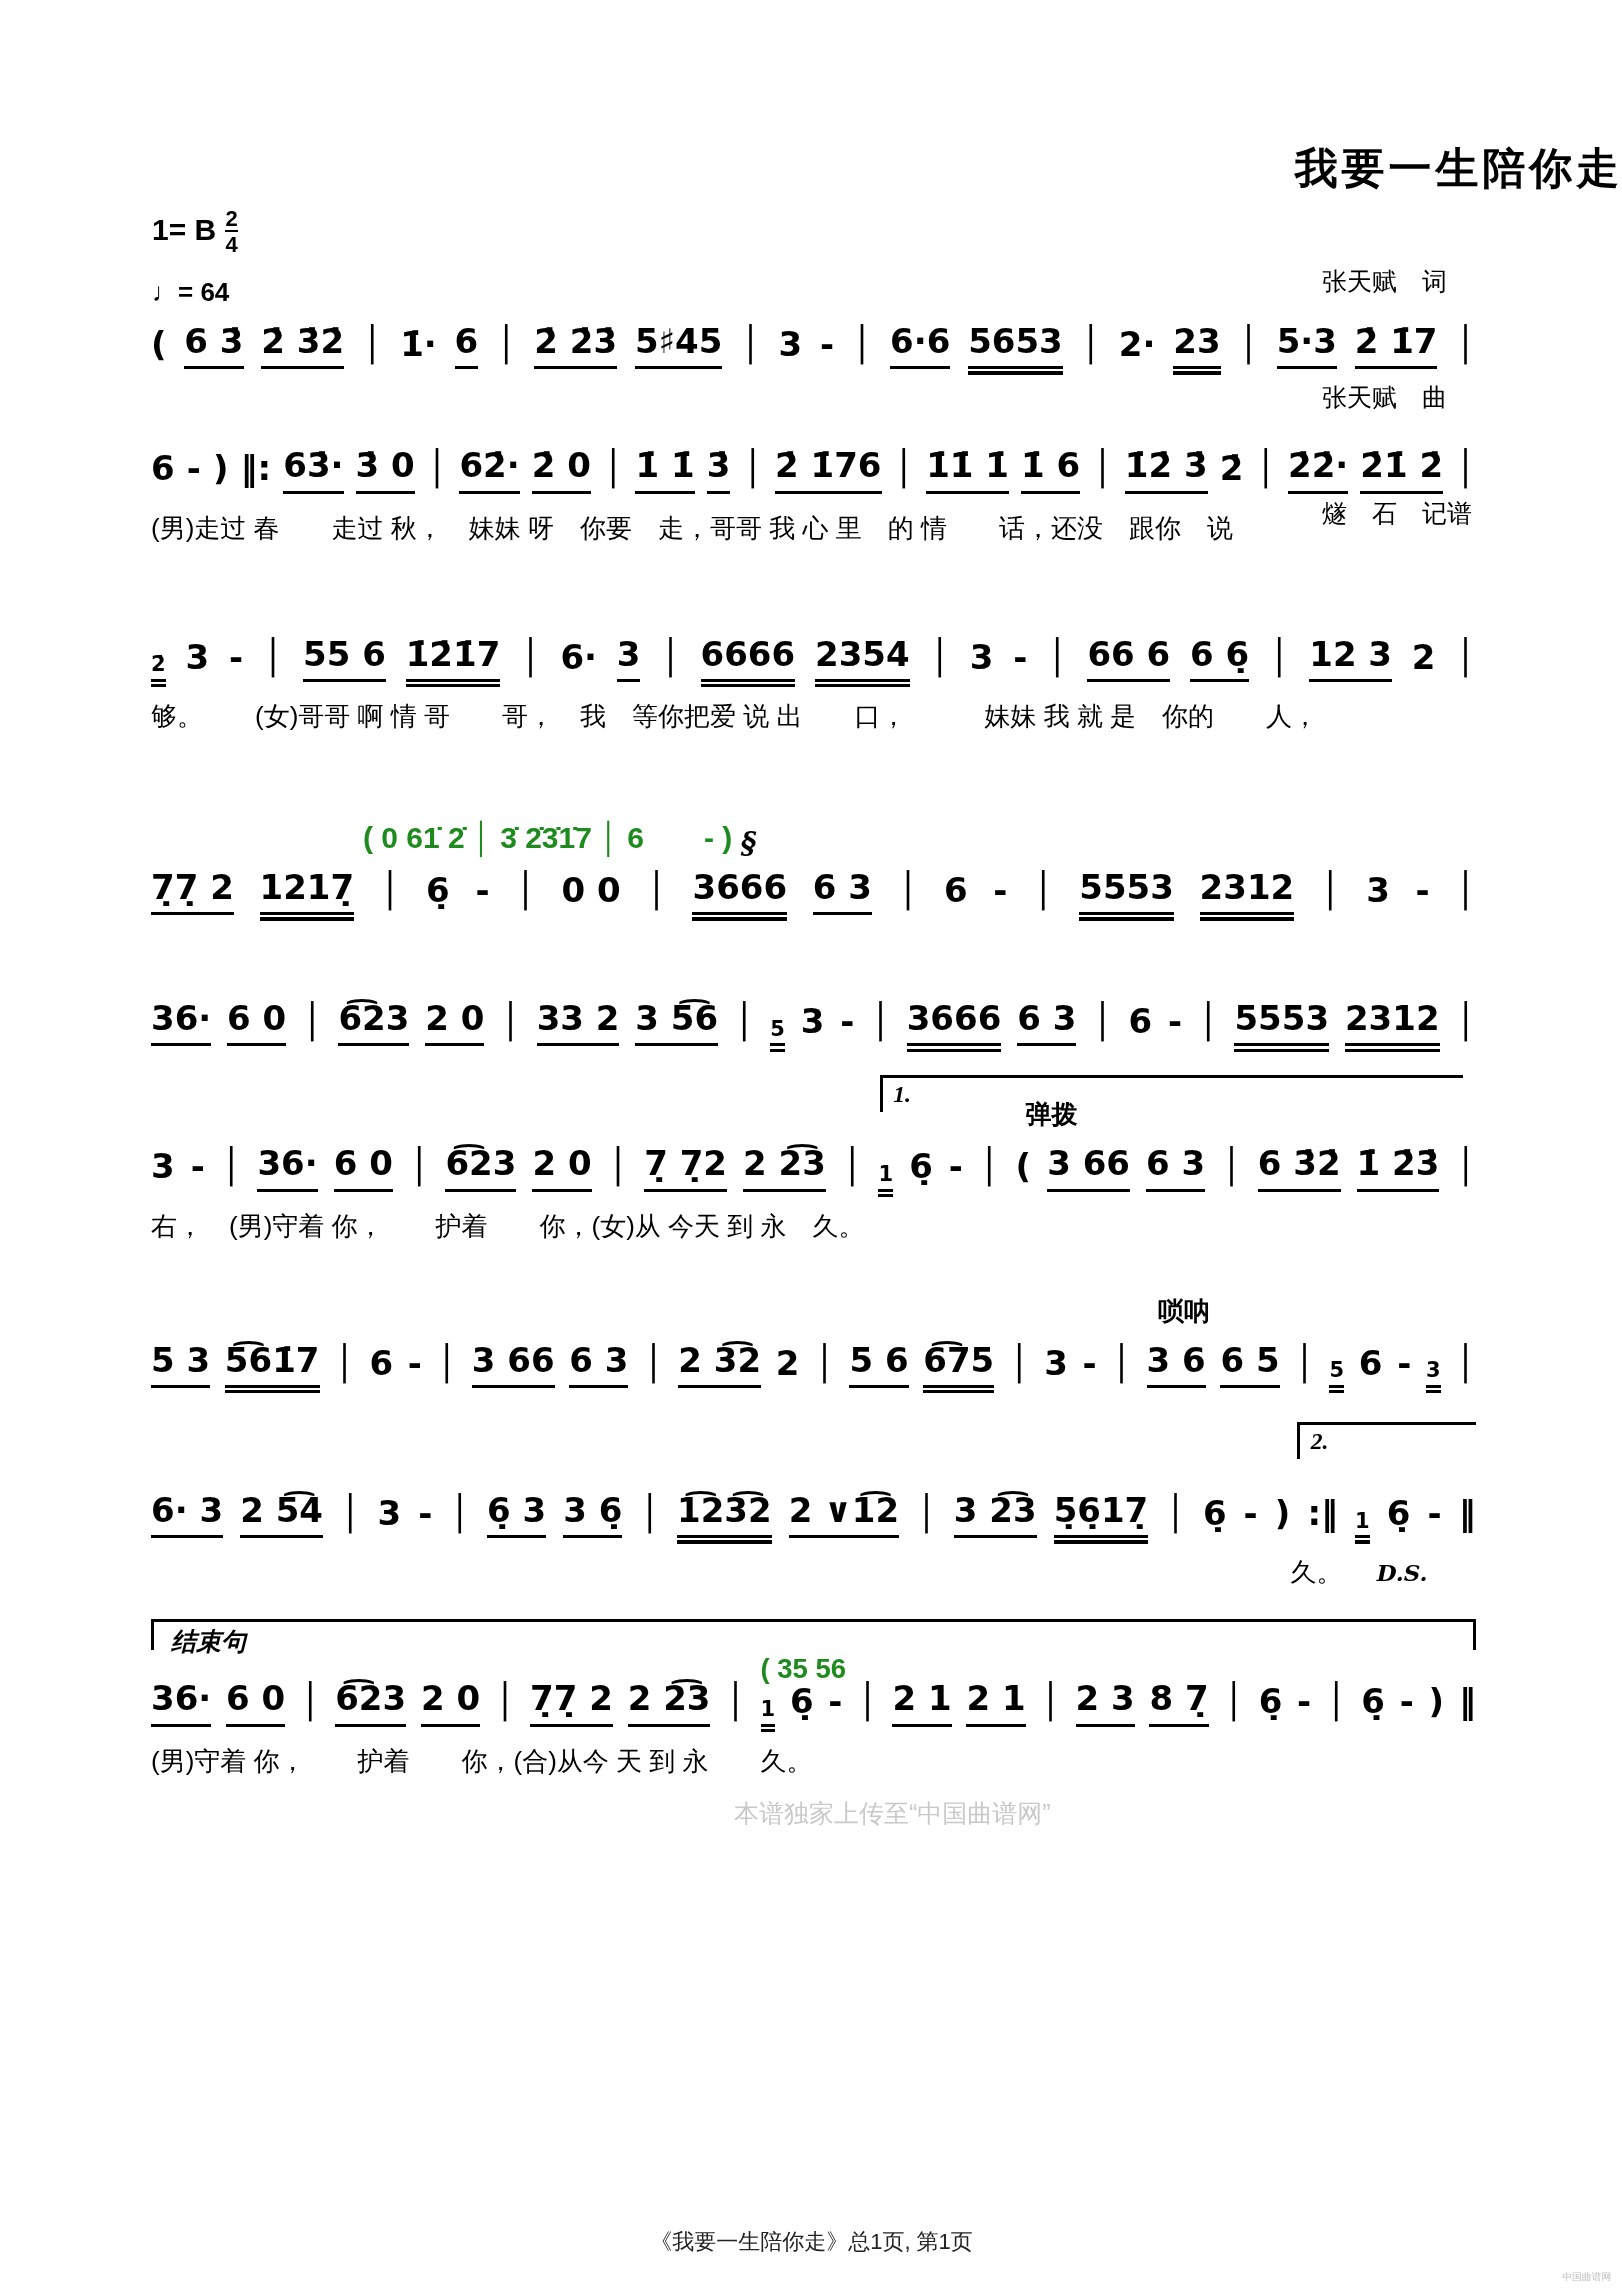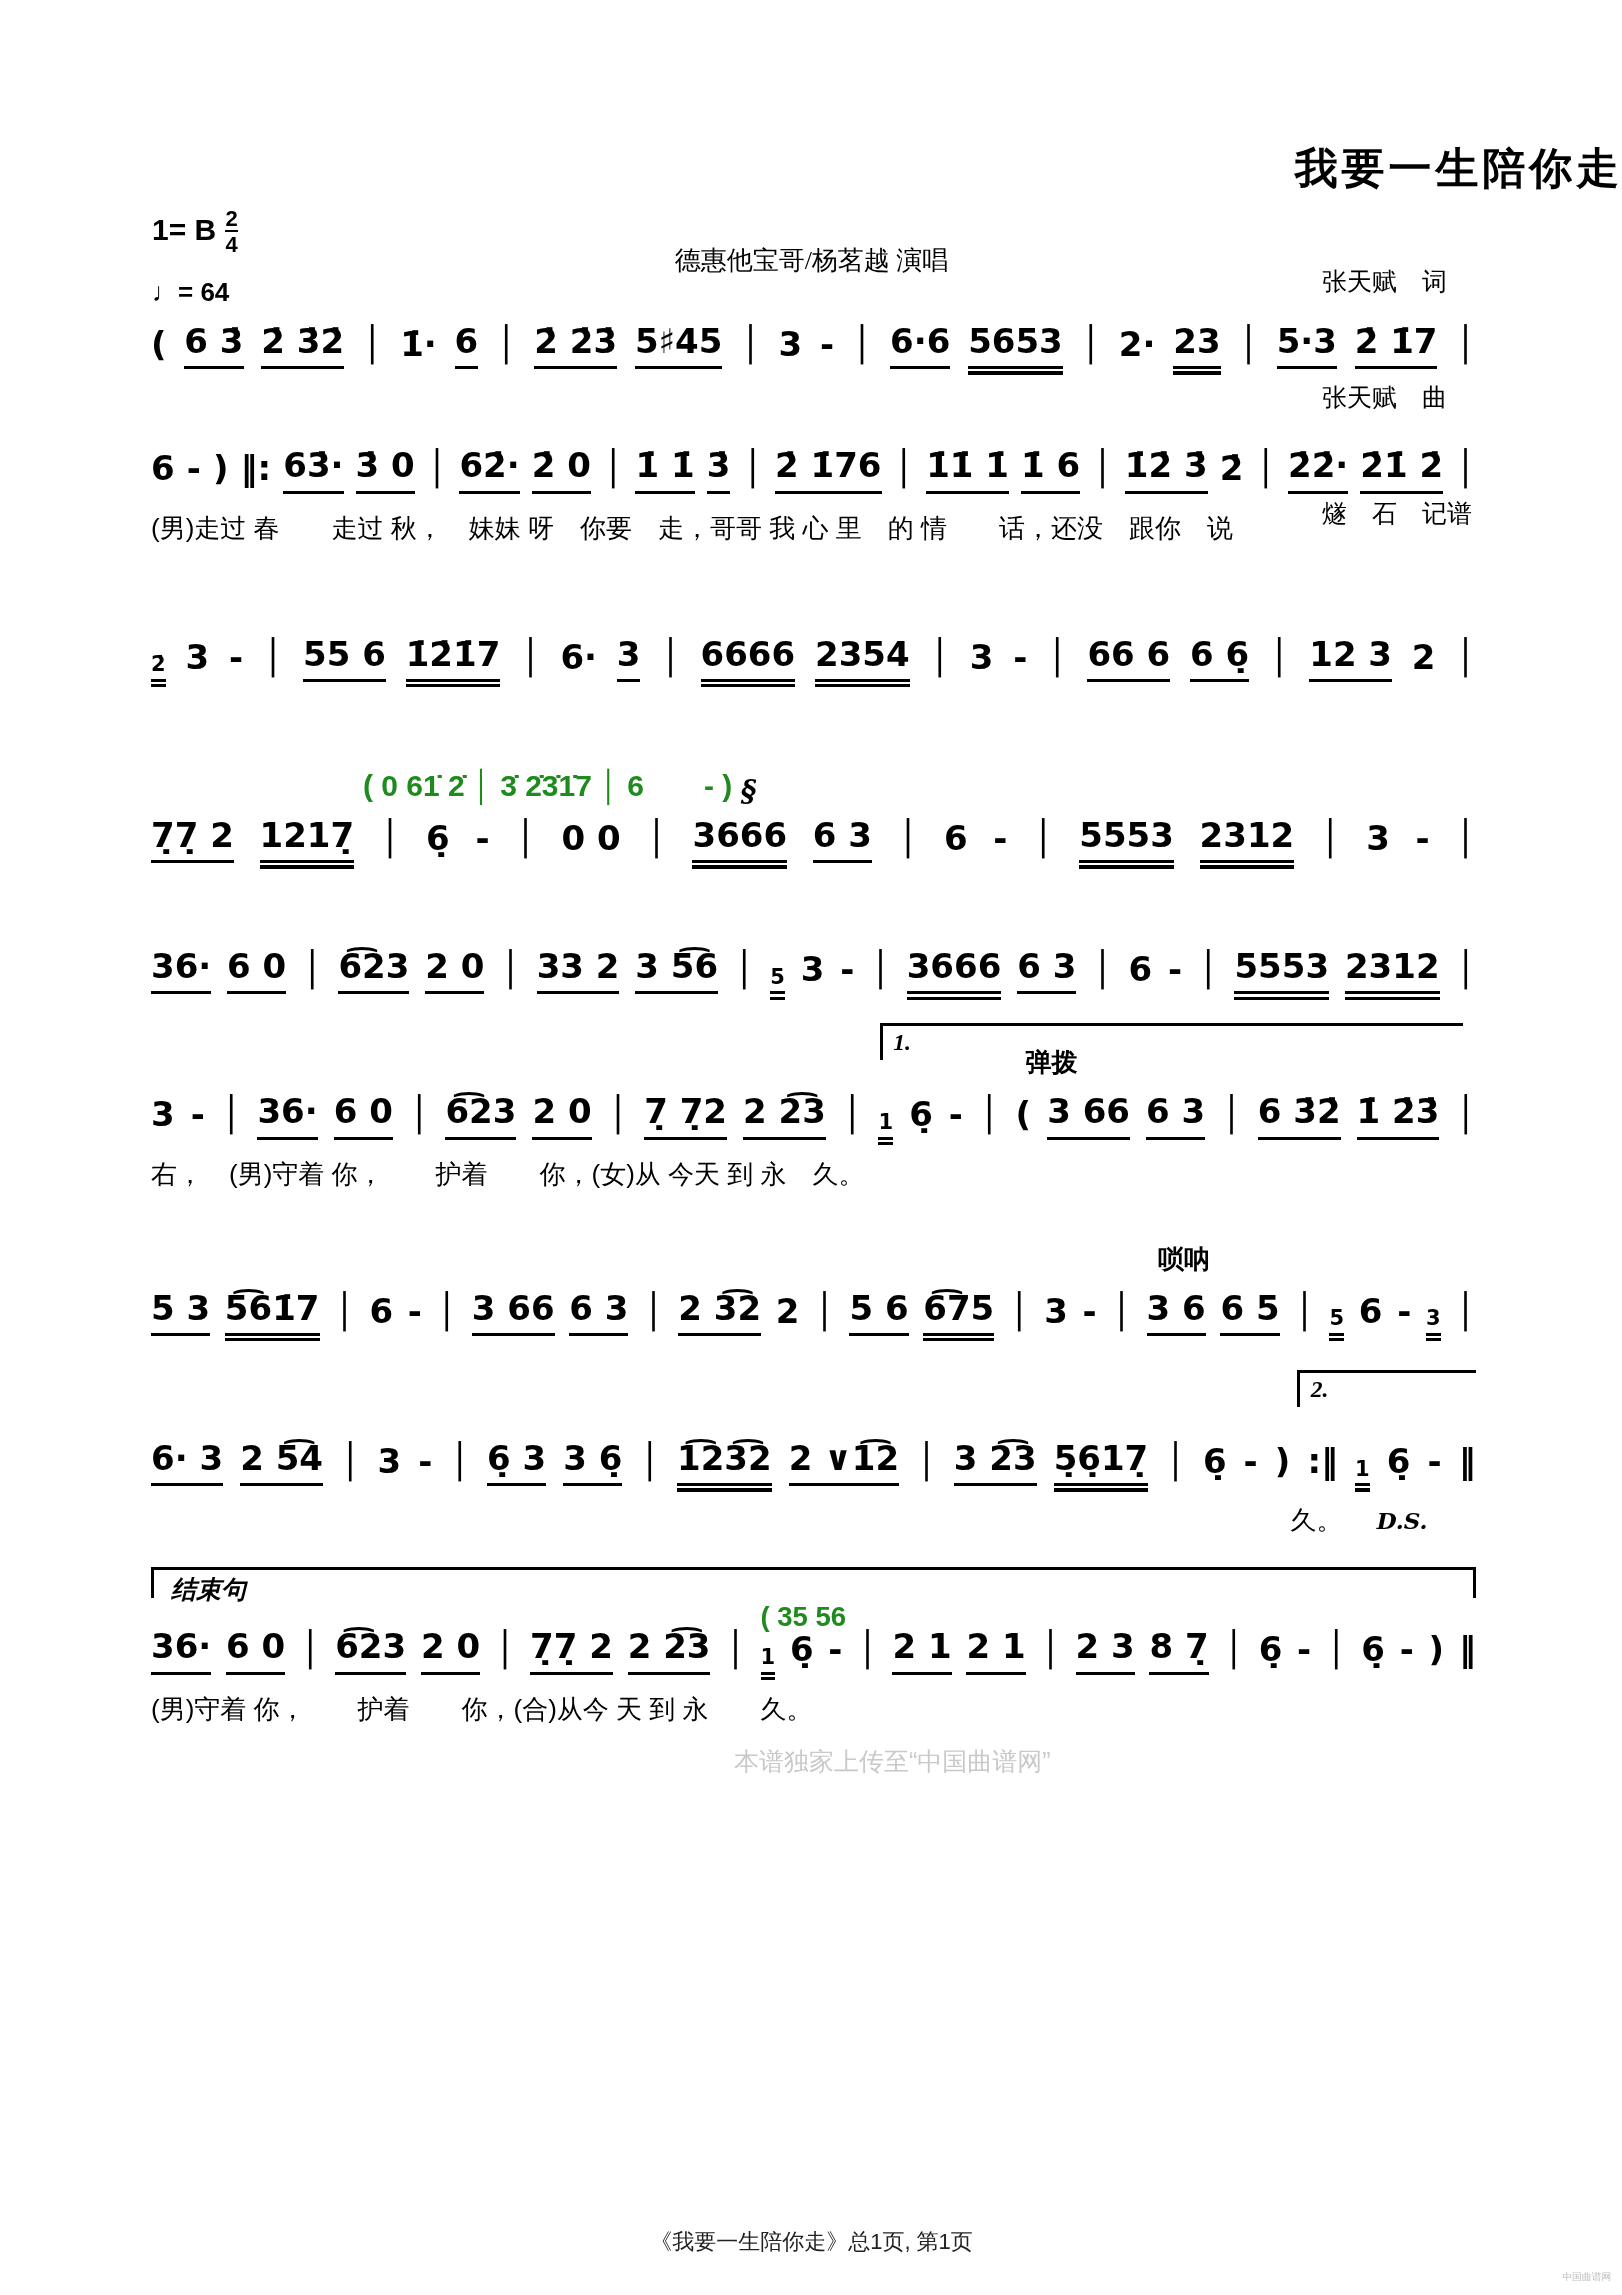--- a/index.html
+++ b/index.html
@@ -57,21 +57,20 @@
   
   .footer{position:absolute;top:2227px;left:0;width:100%;text-align:center;font-size:22px;color:#222;}
   .corner{position:absolute;top:2271px;right:11.8px;font-size:9.8px;color:#c0c0c0;}
 </style>
 </head>
 <body>
 
 <div class="page">
 
   <div class="title">我要一生陪你走</div>
-  <div class="subtitle">德惠他宝哥/杨茗越 演唱</div>
 
   <div class="credits">
     <div>张天赋　词</div>
     <div>张天赋　曲</div>
     <div>燧　石　记谱</div>
   </div>
 
   <div class="keyblock">
     <span>1= B</span><span class="frac"><span class="num">2</span><span class="den">4</span></span>
   </div>
@@ -151,20 +150,21 @@
           <span class="grp">3</span>
           <span class="grp">-</span>
           <span class="grp">│</span>
           <span class="grp u1">66 6</span>
           <span class="grp u1">6 6̣</span>
           <span class="grp">│</span>
           <span class="grp u1">12 3</span>
           <span class="grp">2</span>
           <span class="grp">│</span>
         </div>
+        <div class="lyrics">够。　　(女)哥哥 啊 情 哥　　哥，　我　等你把爱 说 出　　口，　　　妹妹 我 就 是　你的　　人，</div>
       </div>
       <div class="system">
         <div class="ann green" style="left: 16%; color: rgb(31, 139, 31);">( 0 61̇ 2̇ │ 3̇ 2̇3̇1̇7 │ 6　　- )</div>
         <div class="ann segno" style="left: 44.5%;">§</div>
         <div class="notes">
           <span class="grp u1">7̣7̣ 2</span>
           <span class="grp u2">1217̣</span>
           <span class="grp">│</span>
           <span class="grp">6̣</span>
           <span class="grp">-</span>

